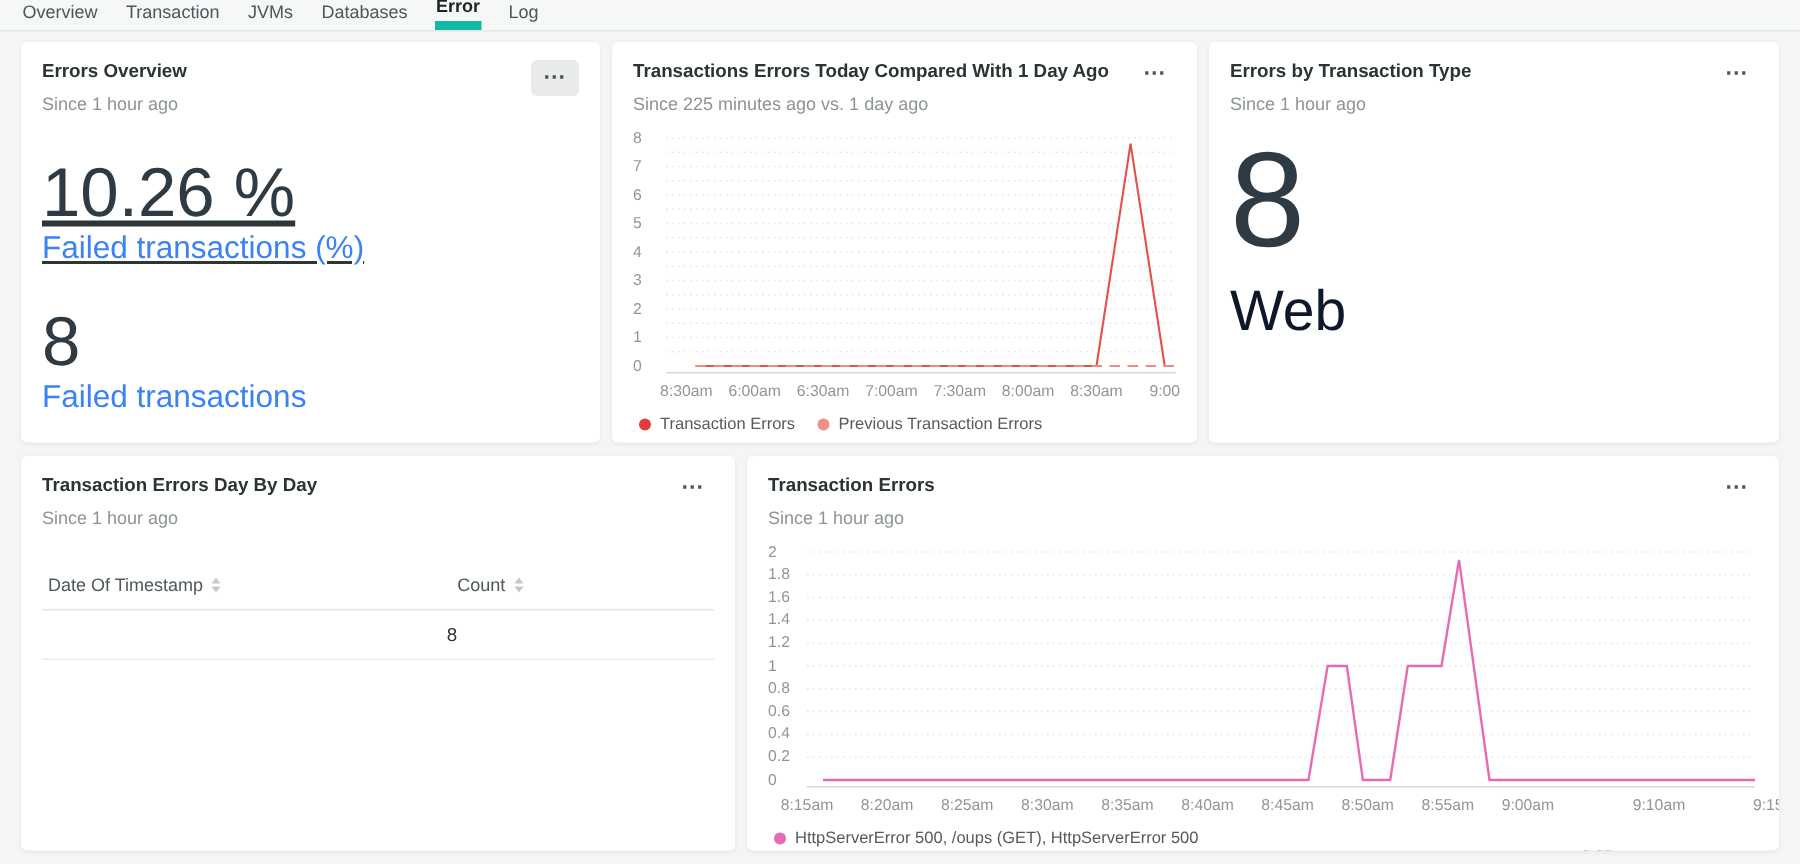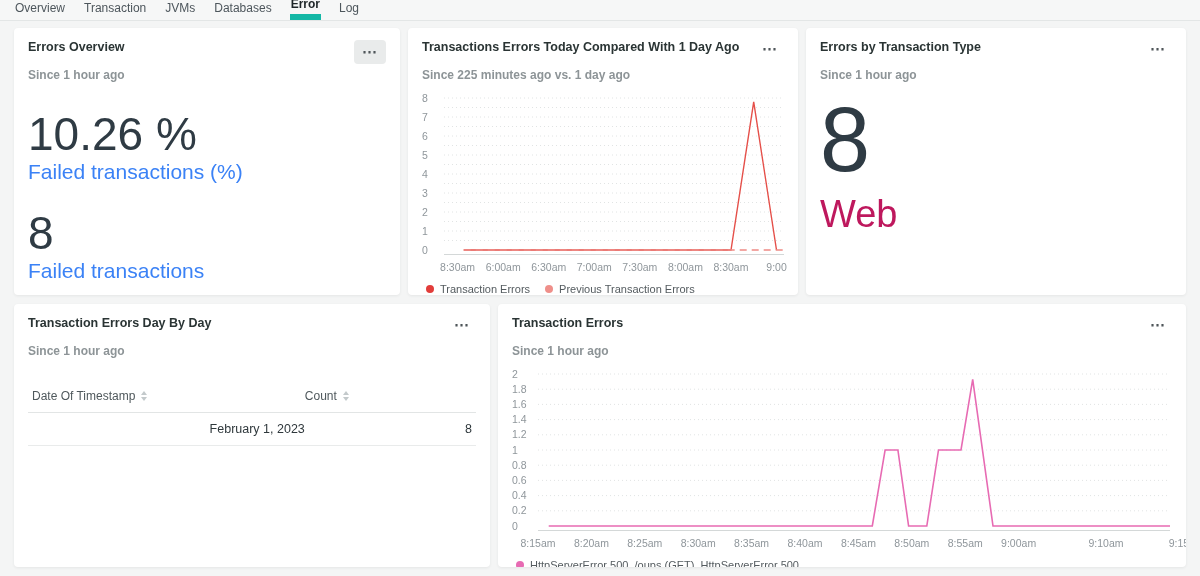--- a/index.html
+++ b/index.html
@@ -23,33 +23,33 @@
   main{ padding:7px 14px 1px; }
   .row{ display:grid; gap:8px; }
   .row1{ grid-template-columns:386px 390px 1fr; height:267px; }
   .row2{ grid-template-columns:476px 1fr; height:263px; margin-top:9px; }
   .card{
     background:#ffffff; border-radius:4px; box-shadow:0 1px 3px rgba(31,38,45,.07);
     padding:12px 14px; overflow:hidden; position:relative; display:flex; flex-direction:column;
   }
   .card-head{ display:flex; justify-content:space-between; align-items:flex-start; }
   .card-title{ font-size:12.5px; font-weight:bold; color:#2a3434; line-height:1.25; }
-  .card-sub{ font-size:12px; color:#8d9497; margin-top:12px;font-weight:bold; }
+  .card-sub{ font-size:12px; color:#8d9497; margin-top:6px; }
   .menu-btn{
     border:none; background:transparent; color:#4e5559; font-size:15px; font-weight:bold;
     line-height:10px; padding:4px 6px; border-radius:4px; cursor:pointer; letter-spacing:1px;
   }
   .menu-btn.raised{ background:#e9ebeb; padding:7px 8px; }
   
   .metric-value{ font-size:46px; color:#2f3b44; line-height:1; }
   .metric-label{ font-size:21px; color:#3b82f6; margin-top:3px; }
-  .metric-block1{ margin-top:29px; }
+  .metric-block1{ margin-top:29px;text-decoration:underline; }
   .metric-block2{ margin-top:26px; }
   .huge-value{ font-size:90px; line-height:.95; color:#2f3b44; margin-top:16px; }
-  .huge-label{ font-size:38px; color:#be185d; margin-top:10px; }
+  .huge-label{ font-size:38px; color:#0f172a; margin-top:10px; }
   
   .chart{ margin-top:8px; flex:1; display:flex; flex-direction:column; }
   .ch-body{ display:flex; height:166px; }
   .ch-ylab{ position:relative; flex:none; }
   .ytick{ position:absolute; left:0; transform:translateY(-50%); font-size:10.5px; color:#8f969b; }
   .ch-plot{ flex:1; position:relative; }
   .ch-xlab{ position:relative; height:17px; margin-top:2px; }
   .xtick{ position:absolute; top:3px; transform:translateX(-50%); font-size:10.5px; color:#8f969b; white-space:nowrap; }
   .ch-legend{ display:flex; gap:15px; margin-top:8px; padding-left:4px; align-items:center; }
   .lg-item{ display:flex; align-items:center; gap:6px; cursor:pointer; }
@@ -199,21 +199,20 @@
           </div>
           <div class="cell">
             <span>Count</span>
             <span class="sort">
                 <i class="up"></i>
                 <i class="dn"></i>
               </span>
           </div>
         </div>
         <div class="tbl-row tbl-data">
-          <div class="cell">February 1, 2023</div>
           <div class="cell">8</div>
         </div>
       </div>
     </article>
 
     <article class="card">
       <div class="card-head">
         <div>
           <div class="card-title">Transaction Errors</div>
           <div class="card-sub">Since 1 hour ago</div>

